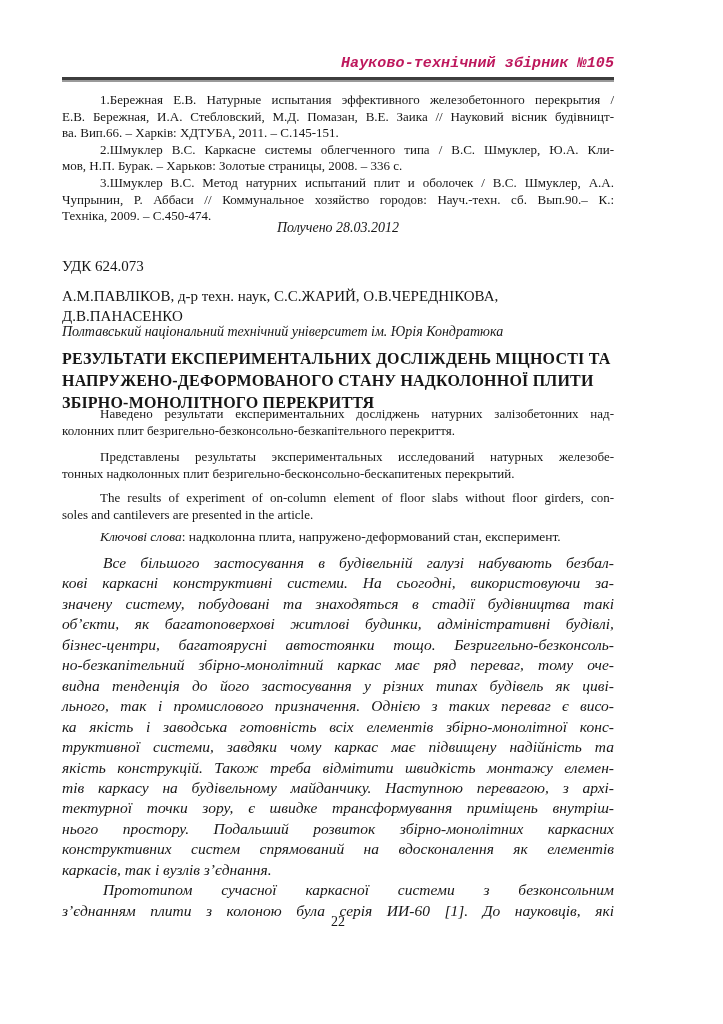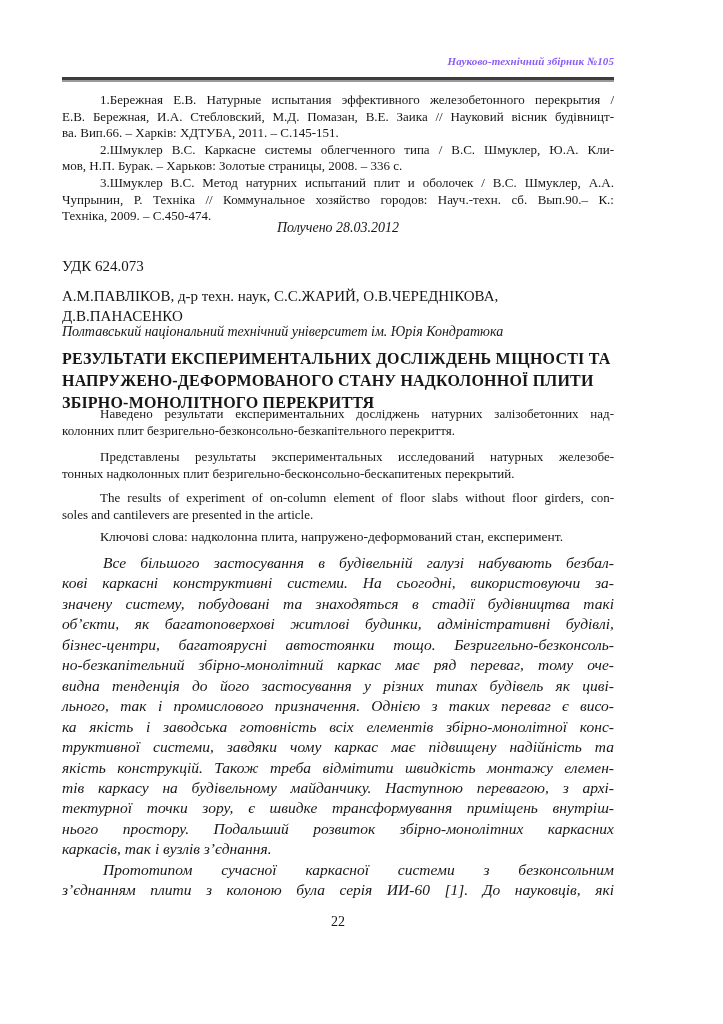--- a/index.html
+++ b/index.html
@@ -10,23 +10,23 @@
     background: #ffffff;
     font-family: "Liberation Serif", "DejaVu Serif", serif;
     color: #161616;
     overflow: hidden;
   }
   .col { position: absolute; left: 62px; width: 552px; }
 
   .header-text {
     top: 55px;
     text-align: right;
-    font-family: Liberation Serif, serif;
+    font-family: Liberation Mono, monospace;
     font-weight: bold; font-style: italic;
-    font-size: 11px; color: #8b5cf6;
+    font-size: 15px; color: #be185d;
     letter-spacing: 0.1px;
   }
   .rule { top: 77px; height: 5px; }
   .rule .dark  { height: 3px; background: #3d3d3d; }
   .rule .light { height: 2px; background: #9a9a9a; }
 
   .refs { top: 92px; font-size: 13px; line-height: 16.6px; }
 
   .jline { text-align: justify; text-align-last: justify; }
   .jline.last { text-align: left; text-align-last: left; }
@@ -42,21 +42,21 @@
 
   .title { top: 348px; font-weight: bold; font-size: 16px; line-height: 21.8px; letter-spacing: 0.2px; }
 
   .abs { font-size: 13px; line-height: 17px; }
   .abs .indent { padding-left: 38px; }
   .abs-ua { top: 405px; }
   .abs-ru { top: 448px; }
   .abs-en { top: 489px; }
 
   .keywords { top: 529px; font-size: 13.5px; padding-left: 38px; }
-  .kw-label { }
+  .kw-label { font-style: italic; }
 
   .body-text { top: 553px; font-size: 15.5px; line-height: 20.45px; font-style: italic; }
   .body-text .indent { padding-left: 41px; }
 
   .page-number { top: 914px; text-align: center; font-size: 14px; }
 </style>
 </head>
 <body>
 
 <div class="page">
@@ -68,21 +68,21 @@
     <div class="light"></div>
   </div>
 
   <div class="col refs">
       <div class="jline indent">1.Бережная Е.В. Натурные испытания эффективного железобетонного перекрытия /</div>
       <div class="jline">Е.В. Бережная, И.А. Стебловский, М.Д. Помазан, В.Е. Заика // Науковий вісник будівницт-</div>
       <div class="jline last">ва. Вип.66. – Харків: ХДТУБА, 2011. – С.145-151.</div>
       <div class="jline indent">2.Шмуклер В.С. Каркасне системы облегченного типа / В.С. Шмуклер, Ю.А. Кли-</div>
       <div class="jline last">мов, Н.П. Бурак. – Харьков: Золотые страницы, 2008. – 336 с.</div>
       <div class="jline indent">3.Шмуклер В.С. Метод натурних испытаний плит и оболочек / В.С. Шмуклер, А.А.</div>
-      <div class="jline">Чупрынин, Р. Техніка // Коммунальное хозяйство городов: Науч.-техн. сб. Вып.90.– К.:</div>
+      <div class="jline">Чупрынин, Р. Аббаси // Коммунальное хозяйство городов: Науч.-техн. сб. Вып.90.– К.:</div>
       <div class="jline last">Техніка, 2009. – С.450-474.</div>
     </div>
 
   <div class="col received">Получено 28.03.2012</div>
 
   <div class="col udc">УДК 624.073</div>
 
   <div class="col authors">
     <div>А.М.ПАВЛІКОВ, д-р техн. наук, С.С.ЖАРИЙ, О.В.ЧЕРЕДНІКОВА,</div>
     <div>Д.В.ПАНАСЕНКО</div>
@@ -124,20 +124,21 @@
         <div class="jline">бізнес-центри, багатоярусні автостоянки тощо. Безригельно-безконсоль-</div>
         <div class="jline">но-безкапітельний збірно-монолітний каркас має ряд переваг, тому оче-</div>
         <div class="jline">видна тенденція до його застосування у різних типах будівель як циві-</div>
         <div class="jline">льного, так і промислового призначення. Однією з таких переваг є висо-</div>
         <div class="jline">ка якість і заводська готовність всіх елементів збірно-монолітної конс-</div>
         <div class="jline">труктивної системи, завдяки чому каркас має підвищену надійність та</div>
         <div class="jline">якість конструкцій. Також треба відмітити швидкість монтажу елемен-</div>
         <div class="jline">тів каркасу на будівельному майданчику. Наступною перевагою, з архі-</div>
         <div class="jline">тектурної точки зору, є швидке трансформування приміщень внутріш-</div>
         <div class="jline">нього простору. Подальший розвиток збірно-монолітних каркасних</div>
+        <div class="jline">конструктивних систем спрямований на вдосконалення як елементів</div>
         <div class="jline last">каркасів, так і вузлів з’єднання.</div>
       </div>
     <div>
         <div class="jline indent">Прототипом сучасної каркасної системи з безконсольним</div>
         <div class="jline">з’єднанням плити з колоною була серія ИИ-60 [1].  До науковців, які</div>
       </div>
   </div>
 
   <div class="col page-number">22</div>
 

